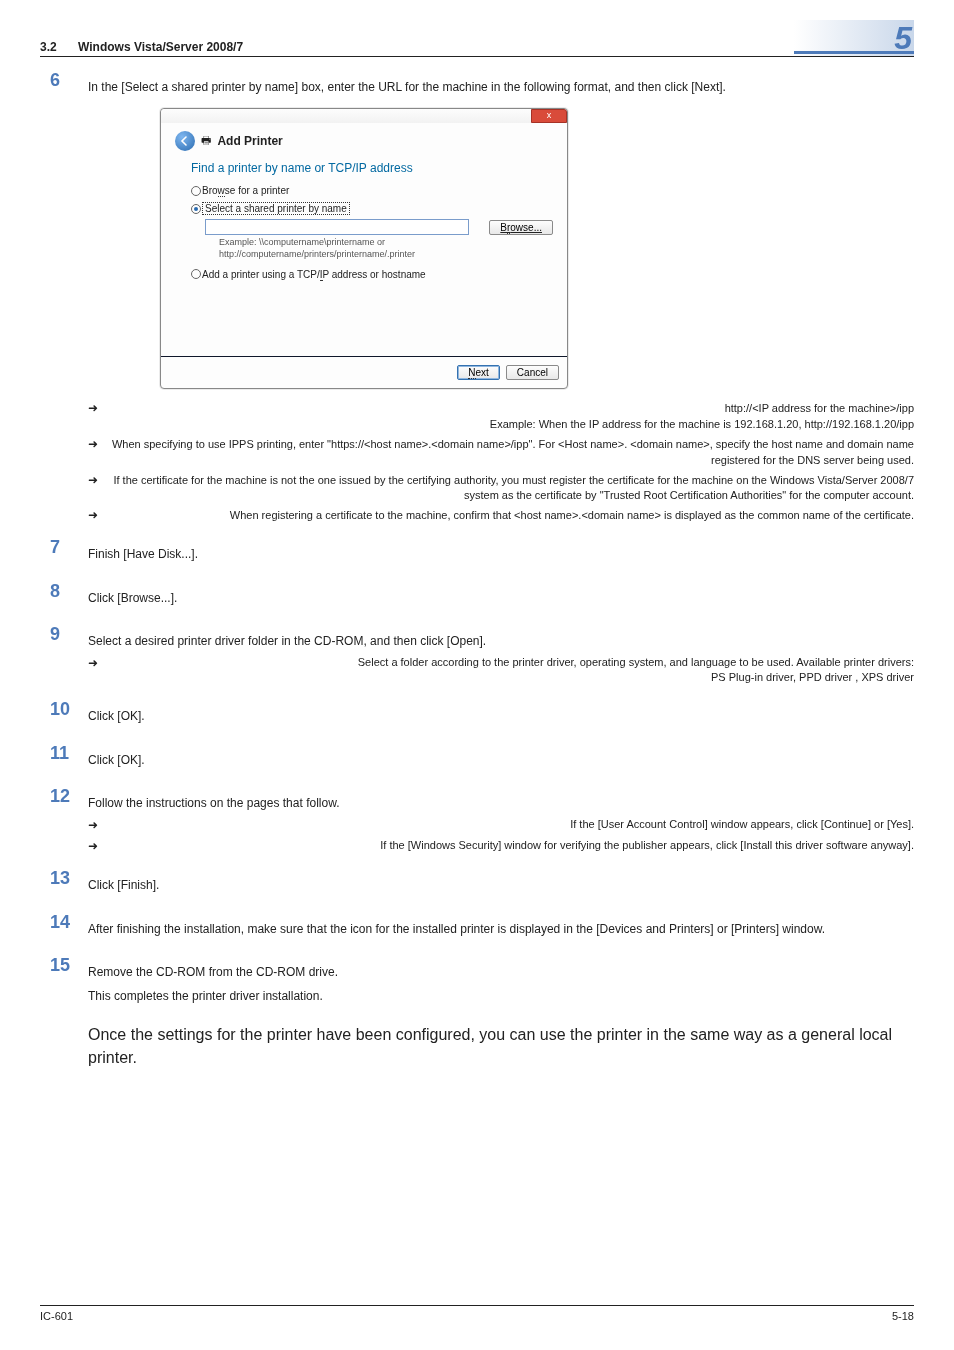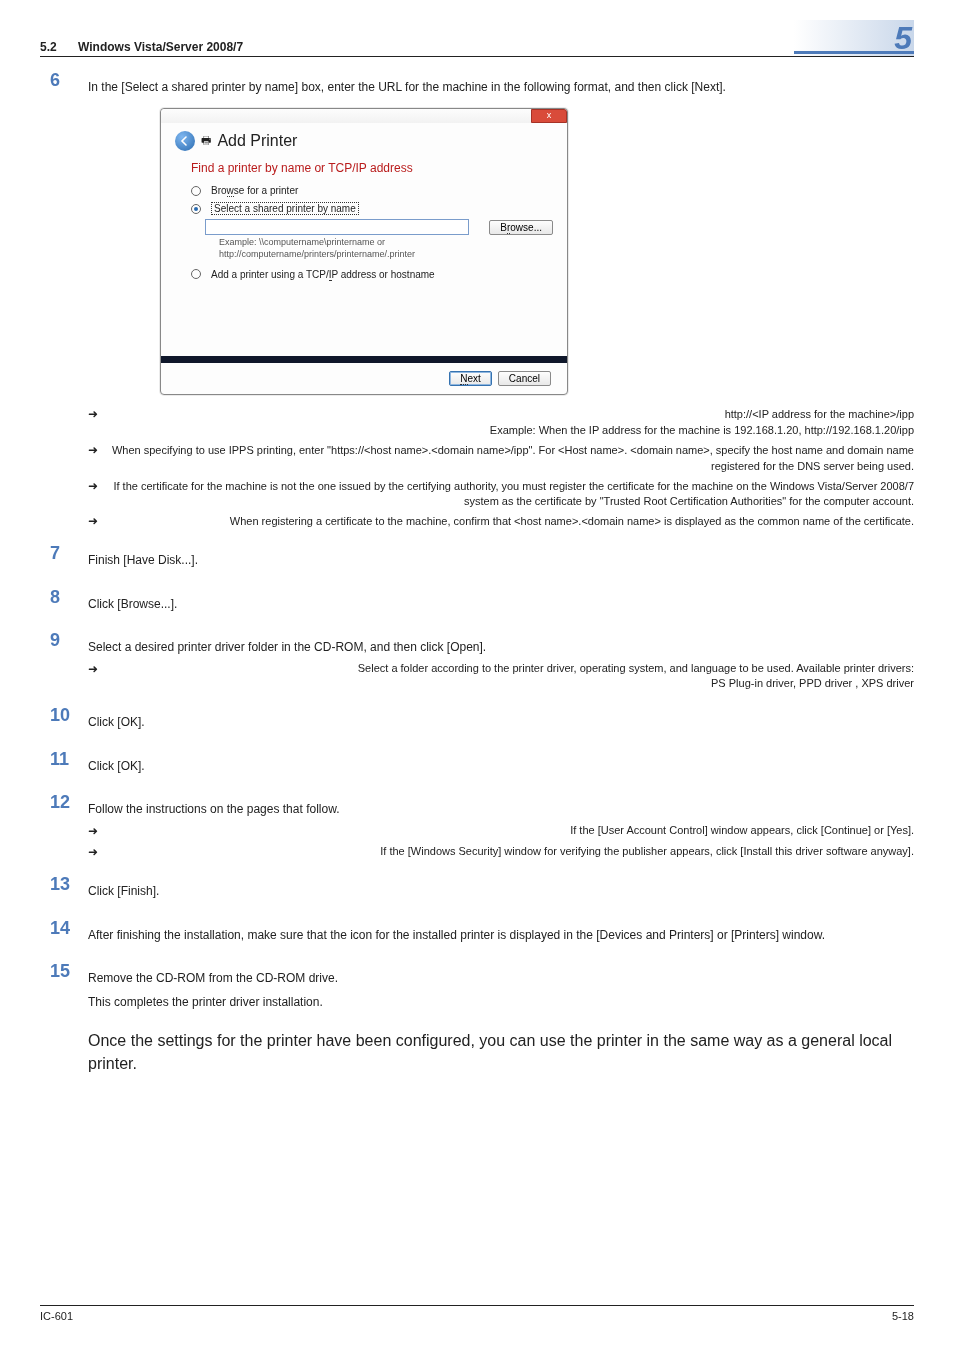--- a/index.html
+++ b/index.html
@@ -59,51 +59,51 @@
     text-align: center;
   }
   .win-body { padding: 8px 14px 12px 14px; }
   .win-nav-row { display: flex; align-items: center; gap: 6px; margin-bottom: 10px; }
   .win-back {
     width: 20px; height: 20px; border-radius: 50%;
     background: radial-gradient(circle at 35% 30%, #7fb7f0, #2a6bb0);
     color: #fff; display: flex; align-items: center; justify-content: center;
   }
   .win-printer-icon { font-size: 11px; }
-  .win-printer-label { font-size: 16px; }
-  .win-heading { color: #b91c1c; font-size: 12px; margin: 6px 0 10px 16px; }
-  .radio-row { display: flex; align-items: center; gap: 10px; margin: 6px 0 4px 16px; font-size: 10px; }
+  .win-printer-label { font-size: 12px; font-weight: bold; }
+  .win-heading { color: #0369a1; font-size: 12px; margin: 6px 0 10px 16px; }
+  .radio-row { display: flex; align-items: center; gap: 1px; margin: 6px 0 4px 16px; font-size: 10px; }
   .radio { width: 10px; height: 10px; border: 1px solid #666; border-radius: 50%; position: relative; flex-shrink: 0; }
   .radio.selected::after { content:""; position:absolute; inset:2px; background:#2a6bb0; border-radius:50%; }
   .dotted-u { border-bottom: 1px dotted #333; }
-  .url-row { display: flex; align-items: center; gap: 20px; margin: 4px 0 2px 30px; }
+  .url-row { display: flex; align-items: center; gap: 20px; margin: 4px 0 2px 30px; text-decoration: underline; }
   .url-input {
     flex: 1; height: 16px; border: 1px solid #7a9ccb; background: #fff;
   }
   .win-btn {
     border: 1px solid #8a8a8a; background: linear-gradient(#fdfdfd,#e8e8e8);
     font-size: 10px; padding: 1px 10px; border-radius: 2px; cursor: pointer;
   }
   .win-small { font-size: 9px; color: #555; margin-left: 44px; line-height: 1.3; }
-  .win-footer { display: flex; justify-content: flex-end; gap: 6px; padding: 8px 16px; border-top: 7px solid #0f172a; }
+  .win-footer { display: flex; justify-content: flex-end; gap: 6px; padding: 8px 8px; border-top: 1px solid #0f172a; }
   .win-btn.primary { border-color: #3572b0; box-shadow: 0 0 0 1px #8fb6df inset; }
   .closing { font-size: 16px; line-height: 1.45; margin-top: 14px; }
   .footer-row {
     position: absolute; left: 40px; right: 40px; bottom: 28px;
     border-top: 1px solid #222; padding-top: 4px;
     display: flex; justify-content: space-between; font-size: 11px;
   }
 </style>
 </head>
 <body>
 
 <div class="page">
   <div class="header-row">
     <div class="header-left">
-      <span class="header-num">5.2</span>
+      <span class="header-num">3.2</span>
       <span>Windows Vista/Server 2008/7</span>
     </div>
     <div class="header-right">5</div>
   </div>
 
   <div class="step-row">
     <div class="step-num">6</div>
     <div class="step-body">
       <p>In the [Select a shared printer by name] box, enter the URL for the machine in the following format, and then click [Next].</p>
     </div>

